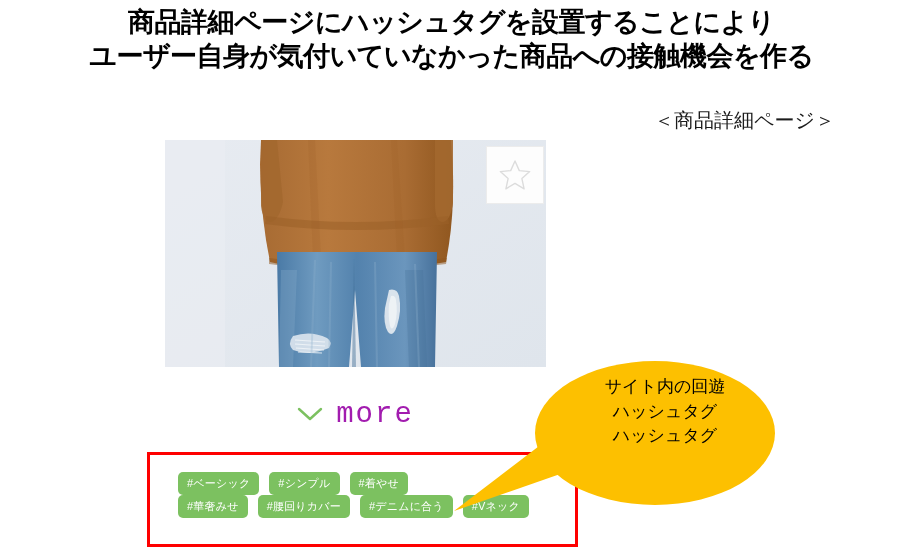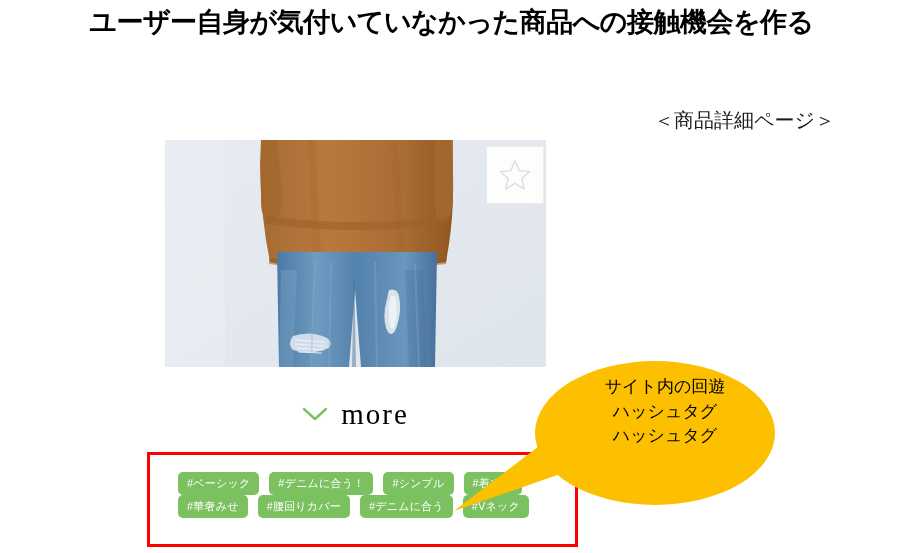--- a/index.html
+++ b/index.html
@@ -80,23 +80,23 @@
     top: 398px;
     width: 381px;
     height: 32px;
     display: flex;
     align-items: center;
     justify-content: center;
     gap: 13px;
   }
   .more-chevron { display: block; }
   .more-label {
-    font-family: Liberation Serif, serif;
+    font-family: Liberation Mono, monospace;
     font-size: 29px;
-    color: #000000;
+    color: #a21caf;
     letter-spacing: 2px;
     line-height: 1;
   }
 
   
   .red-box {
     position: absolute;
     left: 147px;
     top: 452px;
     width: 431px;
@@ -148,20 +148,21 @@
     color: #000000;
     font-size: 17px;
     line-height: 1.45;
     pointer-events: auto;
   }
 </style>
 </head>
 <body>
 
 <div class="title-block">
+  <div class="title-line l1">商品詳細ページにハッシュタグを設置することにより</div>
   <div class="title-line l2">ユーザー自身が気付いていなかった商品への接触機会を作る</div>
 </div>
 
 <div class="subtitle">＜商品詳細ページ＞</div>
 
 <div class="product-photo">
   <svg class="photo-svg" viewBox="0 0 381 227" preserveAspectRatio="none">
     <defs>
       <linearGradient id="wallG" x1="0" y1="0" x2="1" y2="1">
         <stop offset="0" stop-color="#e7ebf1"></stop>
@@ -245,21 +246,20 @@
     <path d="M2 3 L13 13 L24 3" fill="none" stroke="#7cc160" stroke-width="2.4" stroke-linecap="round" stroke-linejoin="round"></path>
   </svg>
   <span class="more-label">more</span>
 </div>
 
 <div class="red-box"></div>
 
 <div class="tag-rows">
   <div class="tag-row">
     <span class="tag">#ベーシック</span>
-    <span class="tag">#デニムに合う！</span>
     <span class="tag">#シンプル</span>
     <span class="tag">#着やせ</span>
   </div>
   <div class="tag-row">
     <span class="tag">#華奢みせ</span>
     <span class="tag">#腰回りカバー</span>
     <span class="tag">#デニムに合う</span>
     <span class="tag">#Vネック</span>
   </div>
 </div>

